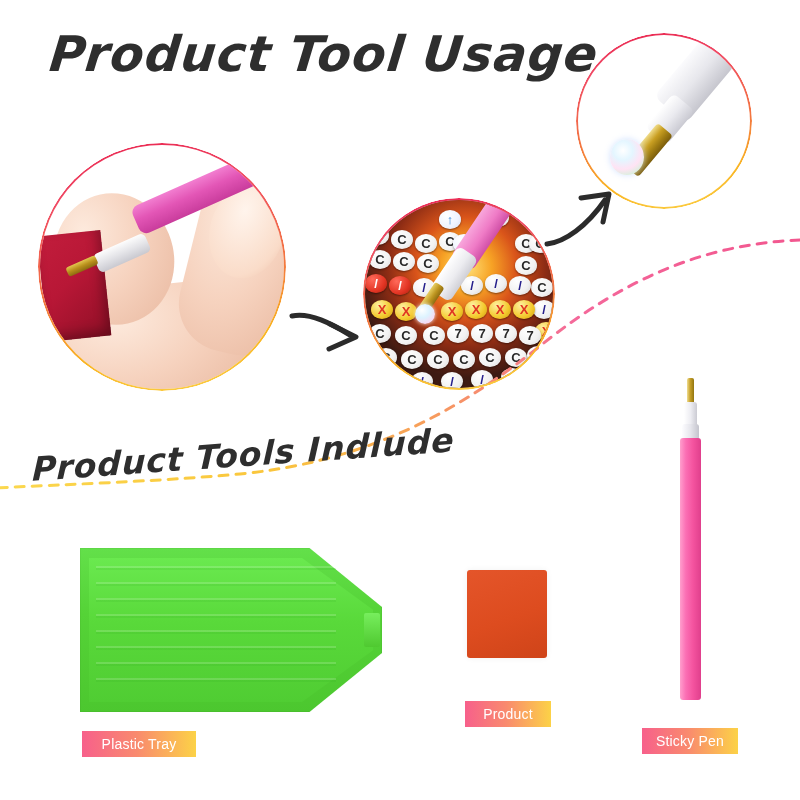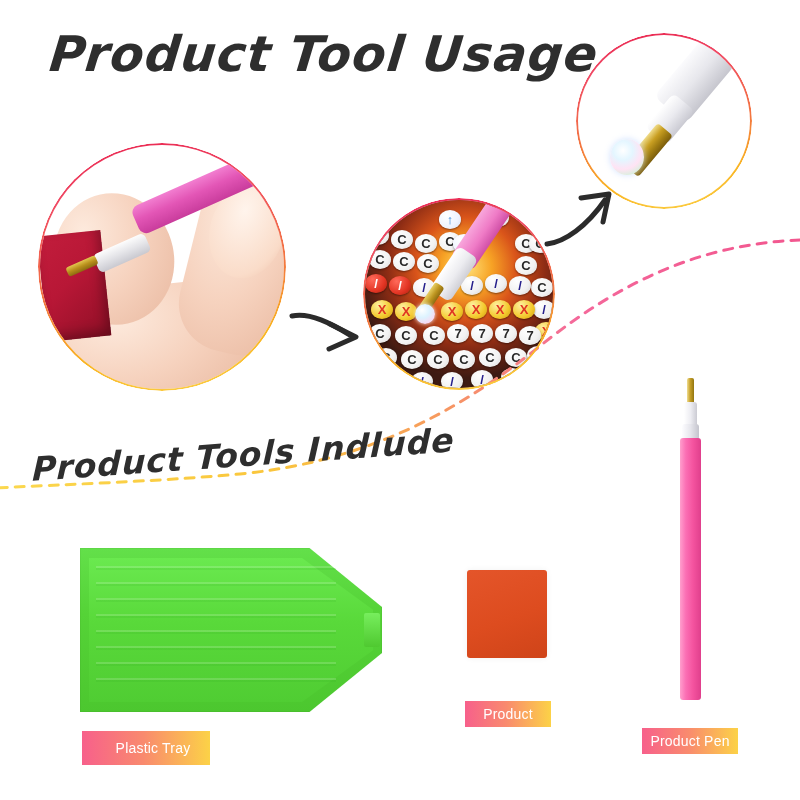--- a/index.html
+++ b/index.html
@@ -269,21 +269,21 @@
   .pill {
     position: absolute;
     display: flex; align-items: center; justify-content: center;
     background: linear-gradient(90deg, #f7608b 0%, #f98a6e 48%, #fcd247 100%);
     color: #ffffff;
     font-family: "Liberation Sans", sans-serif;
     font-size: 14px;
     letter-spacing: .2px;
     white-space: nowrap;
   }
-  #label-tray     { left: 82px;  top: 731px; width: 114px; height: 34px; padding-left: 14px; }
+  #label-tray     { left: 82px;  top: 731px; width: 114px; height: 26px; }
   #label-adhesive { left: 465px; top: 701px; width: 86px;  height: 26px; }
   #label-pen      { left: 642px; top: 728px; width: 96px;  height: 26px; }
 </style>
 </head>
 <body>
 
 <div id="page">
 
   <div class="heading" id="title-main">Product Tool Usage</div>
 
@@ -416,15 +416,15 @@
 
   <div id="adhesive-square"></div>
   <div class="pill" id="label-adhesive">Product</div>
 
   <div id="stickypen-wrap">
     <div id="sp-gold"></div>
     <div id="sp-collar"></div>
     <div id="sp-ferrule"></div>
     <div id="sp-shaft"></div>
   </div>
-  <div class="pill" id="label-pen">Product Pen</div>
+  <div class="pill" id="label-pen">Sticky Pen</div>
 
 </div>
 
 </body></html>

